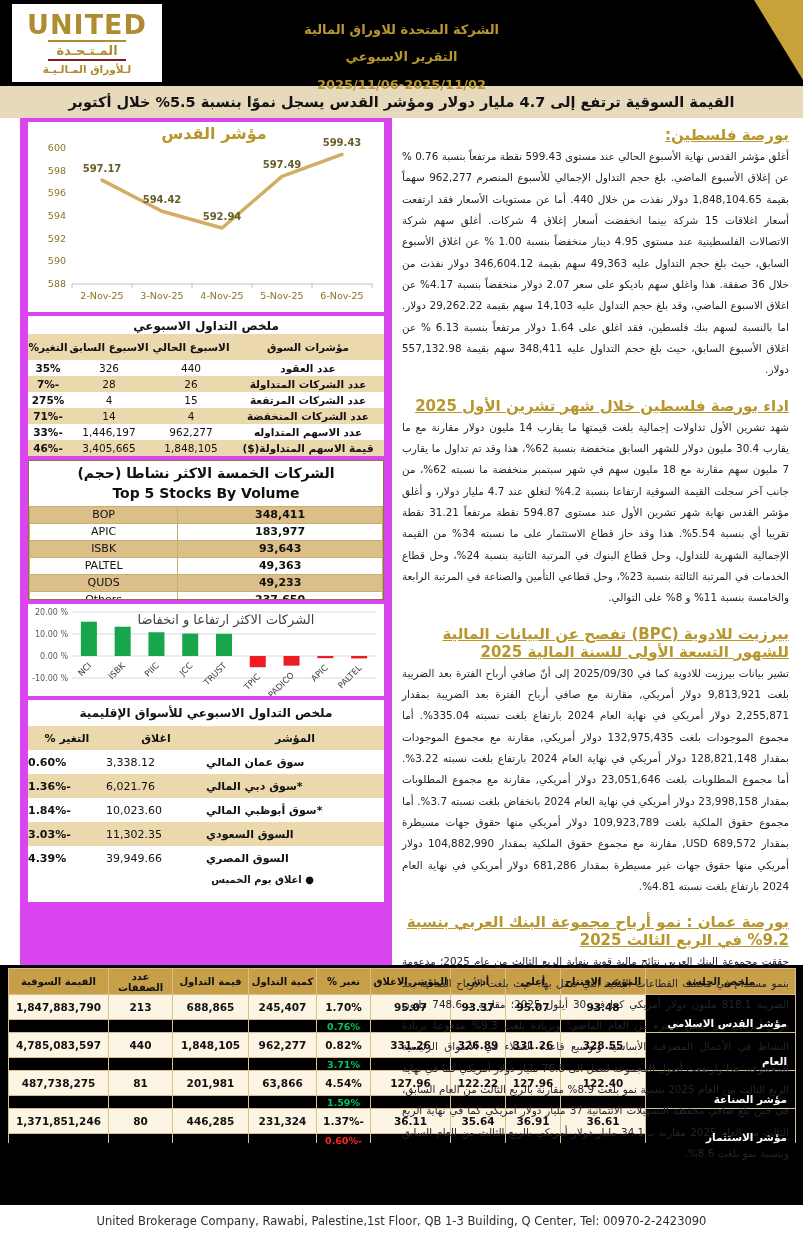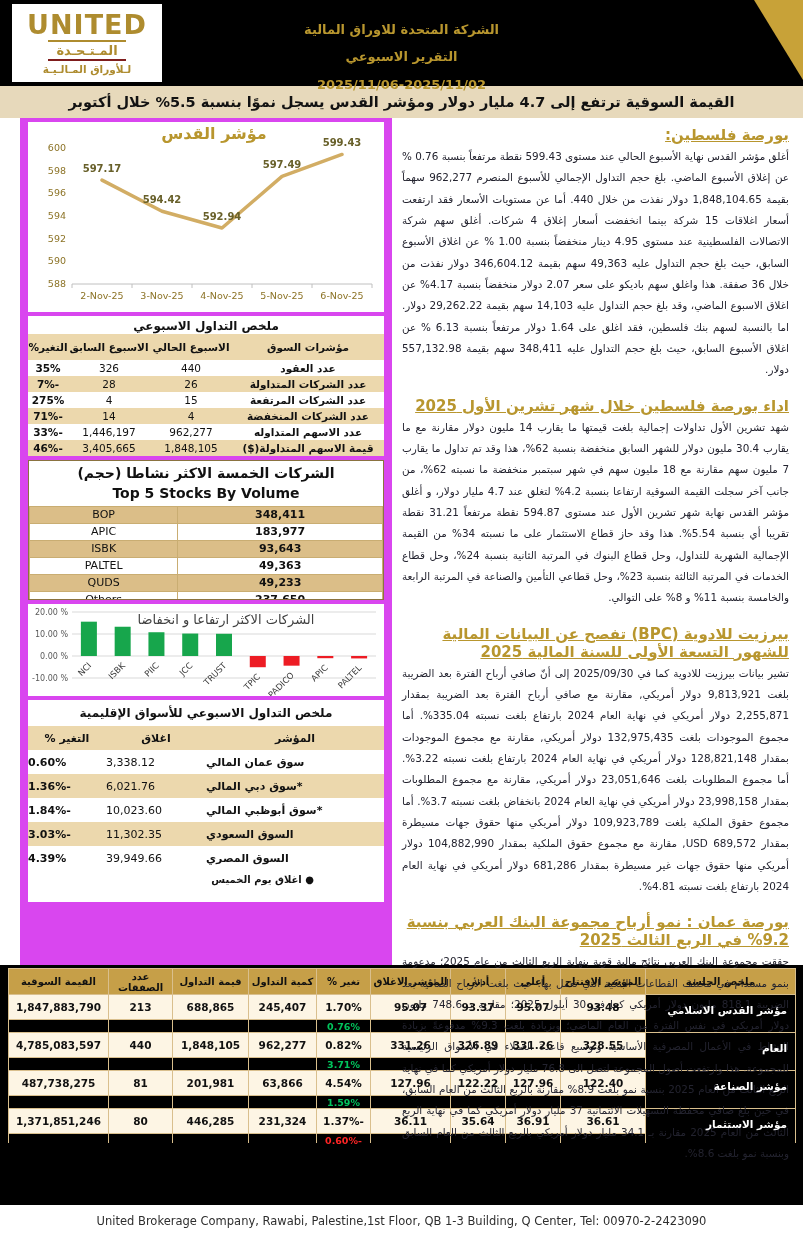--- a/index.html
+++ b/index.html
@@ -62,21 +62,21 @@
   .art-h { color:#b8962e; font-weight:bold; font-size:15px; text-decoration:underline; margin:16px 0 2px; }
   .art-h:first-child { margin-top:0; }
   .art-p { font-size:10.4px; color:#23232f; text-align:justify; line-height:2.05; }
 
   
   .session-wrap { background:#000; padding:3px 8px; height:178px; }
   .session { direction:rtl; table-layout:fixed; width:787px; }
   .session th, .session td { border:1px solid #d9bf8d; }
   .session th { background:#c69f48; color:#111; font-weight:bold; font-size:10px; height:26px; }
   .session td { background:#fdf5e4; text-align:center; font-size:10.5px; font-weight:bold; color:#111; height:25px; }
-  .session td.slabel { background:#000; color:#fff; text-align:right; padding:9px 8px 0 0; vertical-align:top; font-size:10.5px; }
+  .session td.slabel { background:#000; color:#fff; text-align:right; padding:22px 8px 0 0; vertical-align:top; font-size:10.5px; }
   .session tr.sep td { background:#000; height:13px; font-size:9.5px; }
   .session tr.sep td.pos { color:#00c45c; }
   .session tr.sep td.neg { color:#ff2525; }
 
   
   .black-strip { height:62px; background:#000; }
   .footer { height:36px; background:#fff; text-align:center; font-size:11.5px; color:#2e2e2e; padding-top:9px; }
 </style>
 </head>
 <body>

